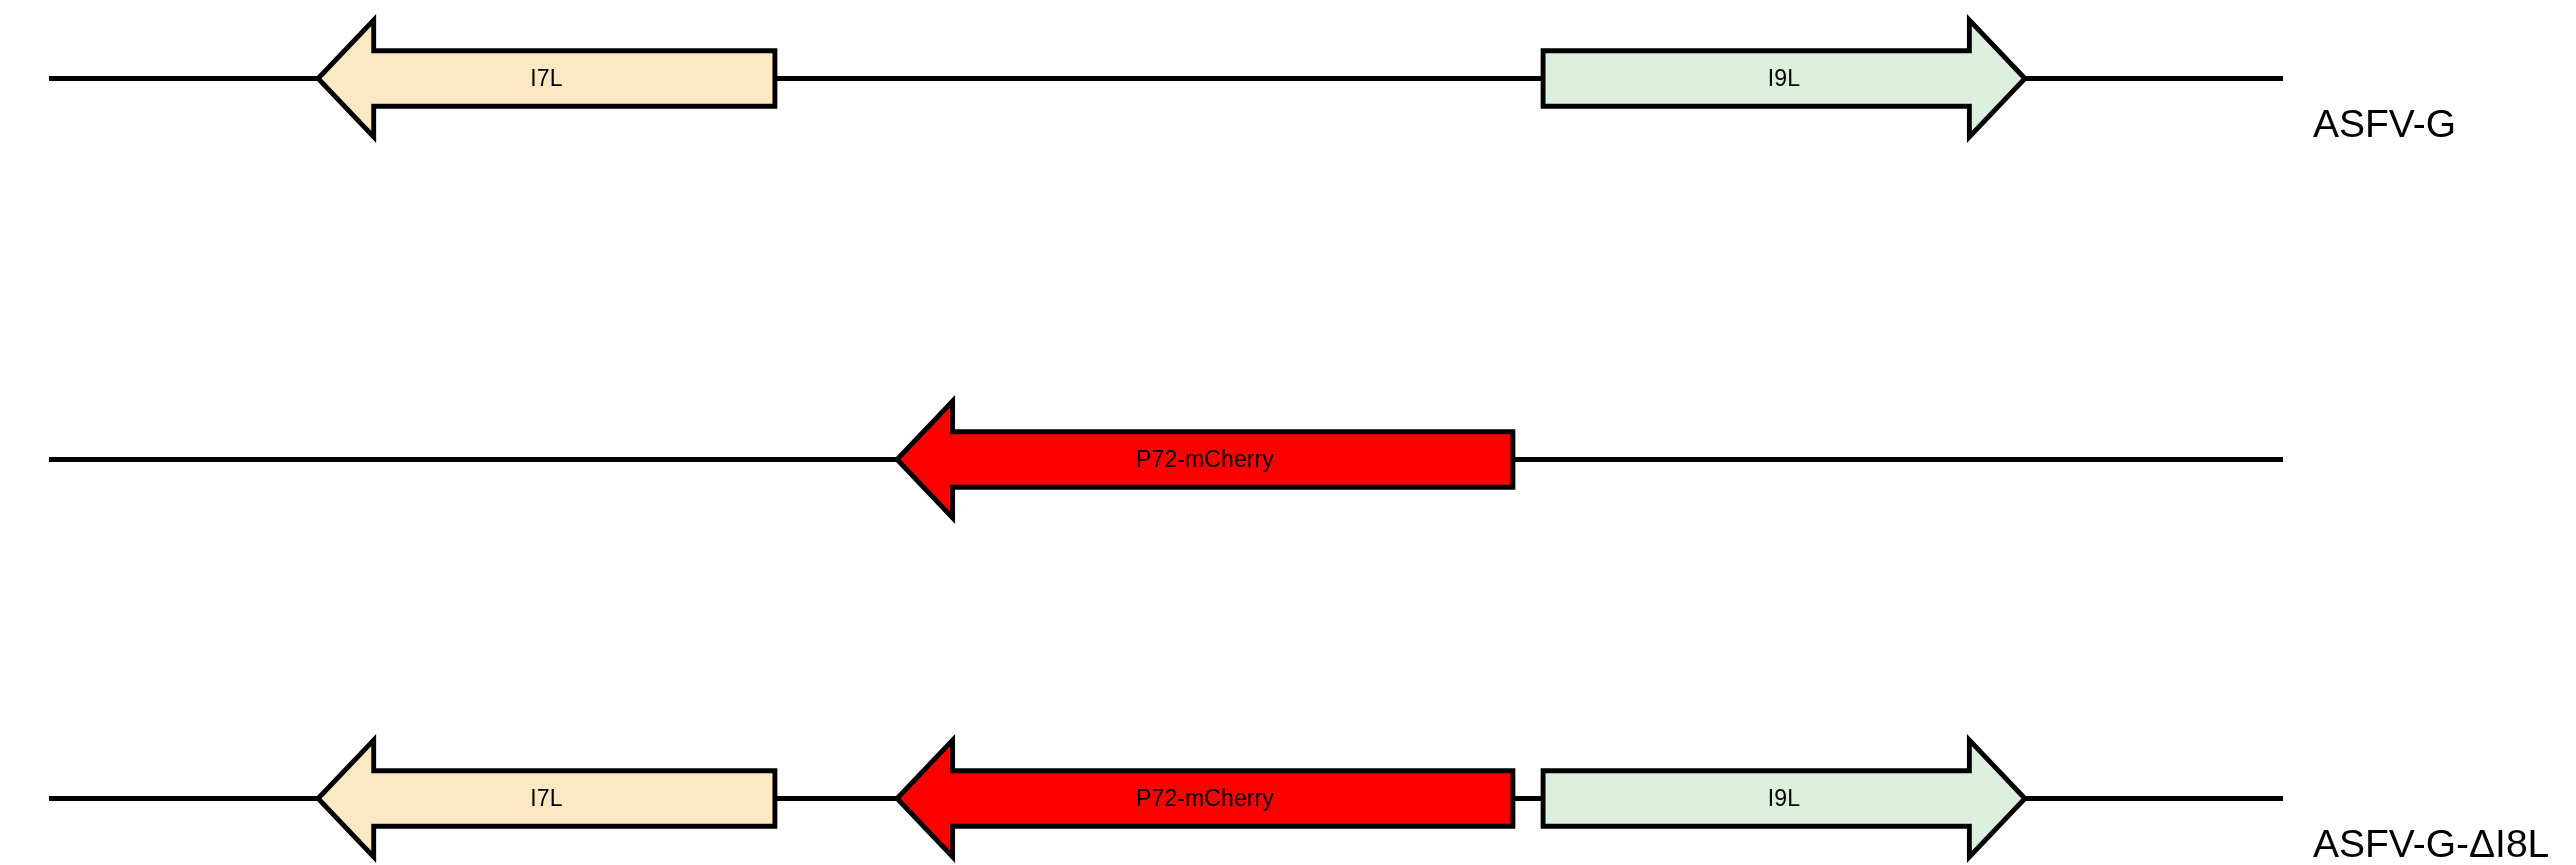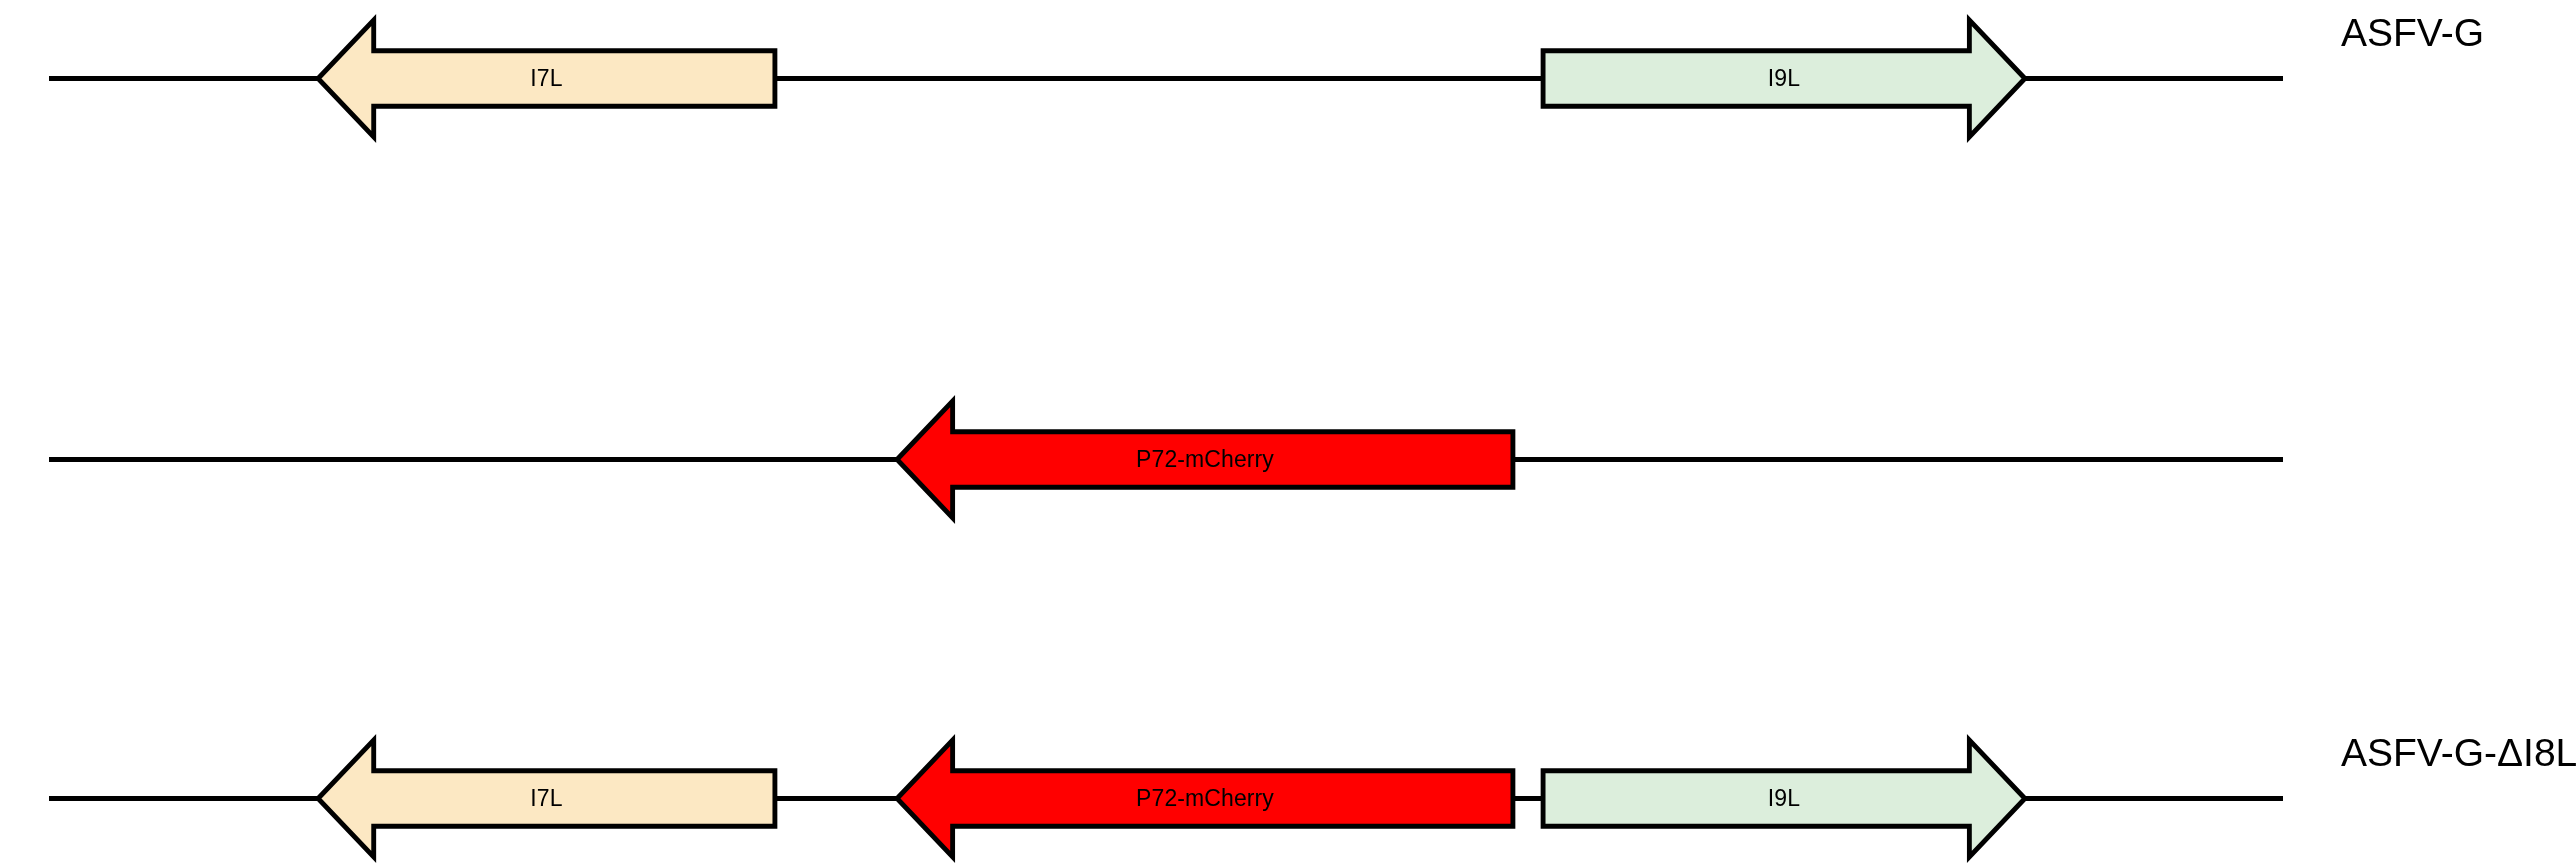--- a/index.html
+++ b/index.html
@@ -19,23 +19,23 @@
   .gene{position:absolute;top:0;height:139px;}
   .gene svg{display:block;width:100%;height:100%;overflow:visible;}
   .gene-label{position:absolute;left:0;right:0;top:0;height:139px;
               display:flex;align-items:center;justify-content:center;
               font-size:23px;color:#000;pointer-events:none;
               letter-spacing:0.1px;}
 
   
   .construct-name{position:absolute;left:2313px;top:0;height:139px;
                   display:flex;flex-direction:column;
-                  justify-content:flex-start;align-items:flex-start;
+                  justify-content:flex-end;align-items:flex-start;
                   font-size:39px;line-height:1.22;color:#000;
-                  white-space:pre;margin-left:28px;}
+                  white-space:pre;}
 </style>
 </head>
 <body>
 
 <div class="row" id="row-1">
   <div class="backbone" style="left: 49px; width: 2234px;"></div>
 
   <div class="gene" style="left: 316px; width: 461px;">
     <svg viewBox="0 0 663 200" preserveAspectRatio="none">
       <polygon points="3,100 83,16 83,60 660,60 660,140 83,140 83,184" fill="#FCE8C3" stroke="#000000" stroke-width="7" stroke-linejoin="miter"></polygon>

